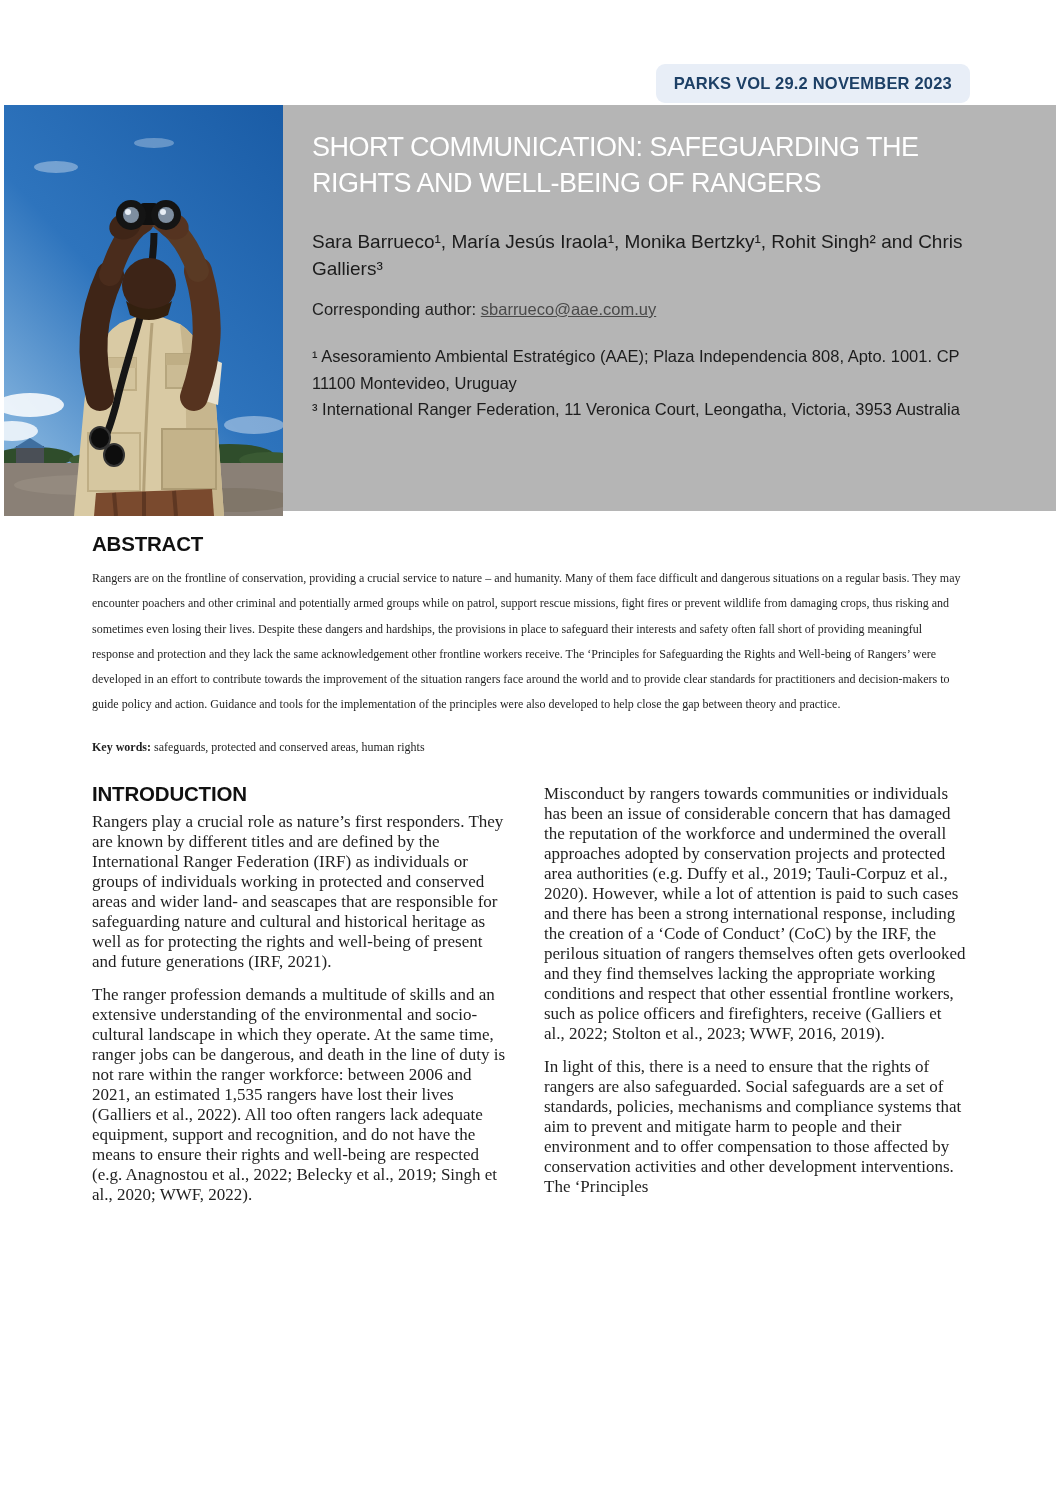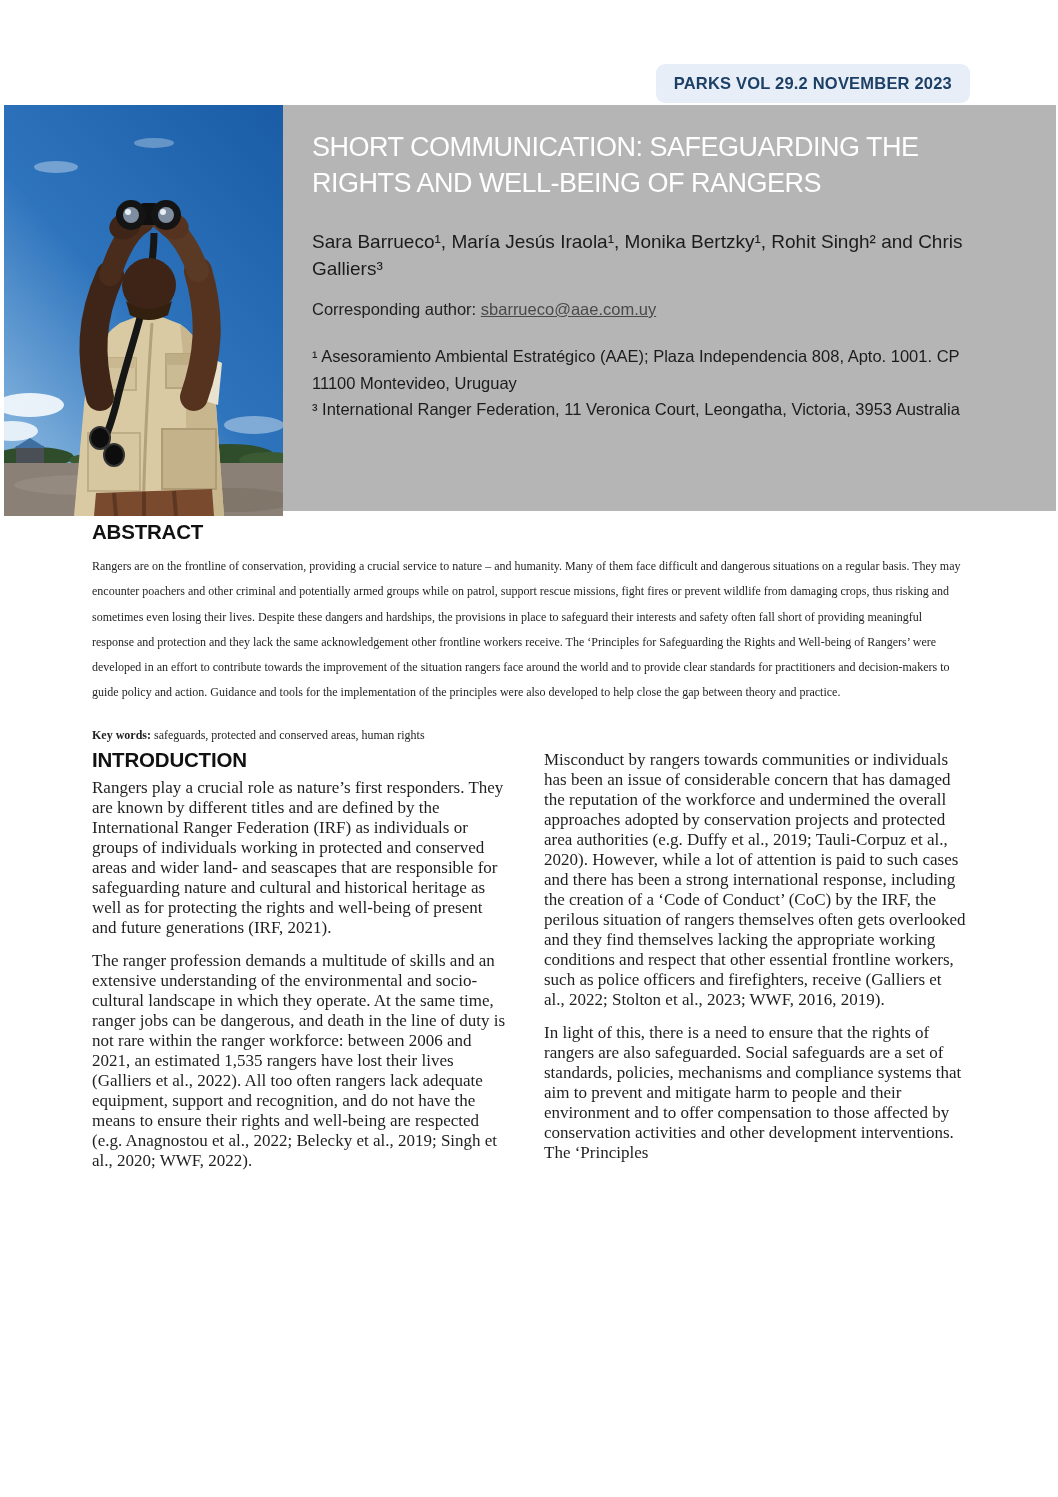--- a/index.html
+++ b/index.html
@@ -16,26 +16,26 @@
   .hero{position:absolute;top:105px;left:4px;width:1052px;height:411px;display:flex;}
   .photo{width:279px;height:411px;flex:0 0 279px;overflow:hidden;}
   .photo svg{display:block;}
   .panel{flex:1;background:var(--panel-bg);height:406px;padding:24px 40px 0 29px;}
   .panel h1{color:var(--title-text);font-size:27px;font-weight:400;letter-spacing:-.5px;
             line-height:1.35;max-width:630px;}
   .authors{margin-top:26px;font-size:19px;line-height:1.45;max-width:690px;color:#1c1c1c;}
   .corresponding{margin-top:17px;font-size:16.5px;color:#222;}
   .corresponding .email{color:var(--link-text);text-decoration:underline;cursor:pointer;}
   .affils{margin-top:24px;font-size:16.5px;line-height:1.62;max-width:660px;color:#1c1c1c;}
-  .main{position:absolute;top:520px;left:92px;width:874px;}
+  .main{position:absolute;top:532px;left:92px;width:874px;}
   h2{font-size:20.5px;font-weight:700;letter-spacing:-.2px;color:#111;}
   .serif{font-family:"Liberation Serif",serif;font-size:12px;color:var(--body-text);}
   .abstract-text{margin-top:10px;line-height:25.3px;}
   .keywords{margin-top:17px;line-height:25px;}
-  .columns{display:flex;gap:37px;}
+  .columns{display:flex;gap:37px;margin-top:22px;}
   .col{flex:1;min-width:0;}
   .col.left{flex:0 0 415px;}
   .col h2{margin-bottom:6px;}
   .col p{line-height:20px;font-size:17px;}
   .col p + p{margin-top:13px;}
   .col.right p:first-child{margin-top:2px;}
   .footer{position:absolute;top:1424px;left:92px;width:874px;display:flex;
           justify-content:space-between;align-items:baseline;font-size:16px;}
   .footer .doi{color:#4d7c0f;letter-spacing:.2px;}
   .footer .fr{color:var(--footer-accent);font-weight:700;letter-spacing:.2px;}

